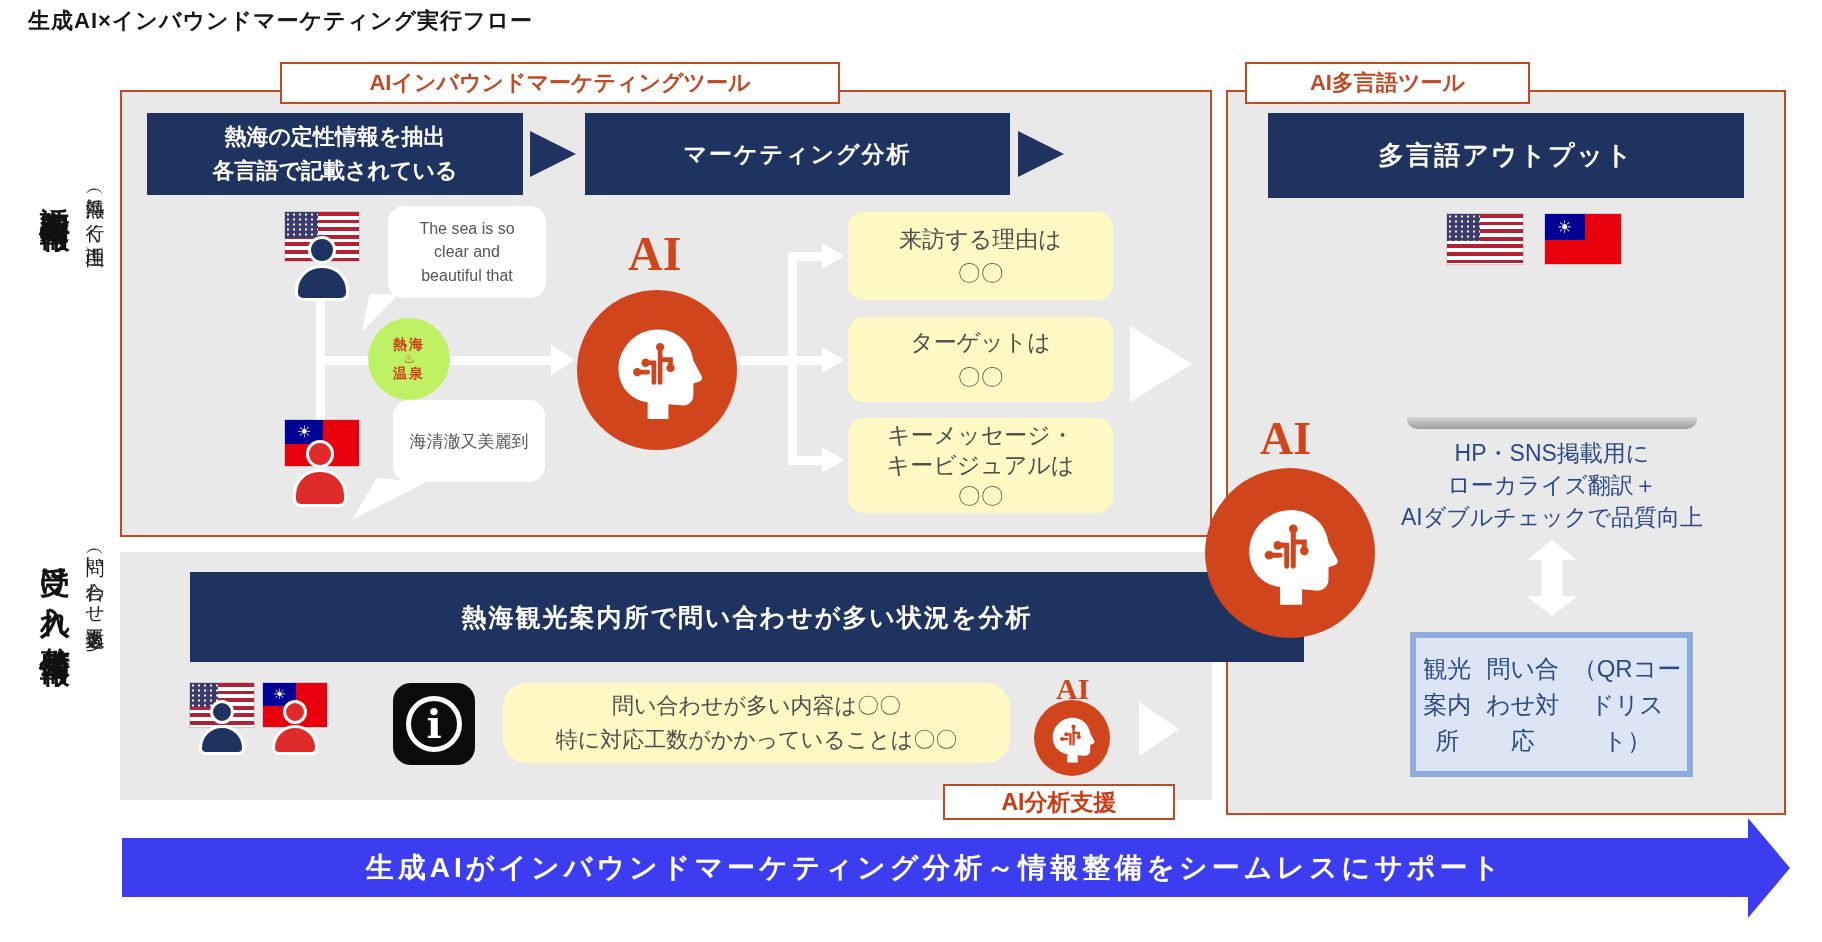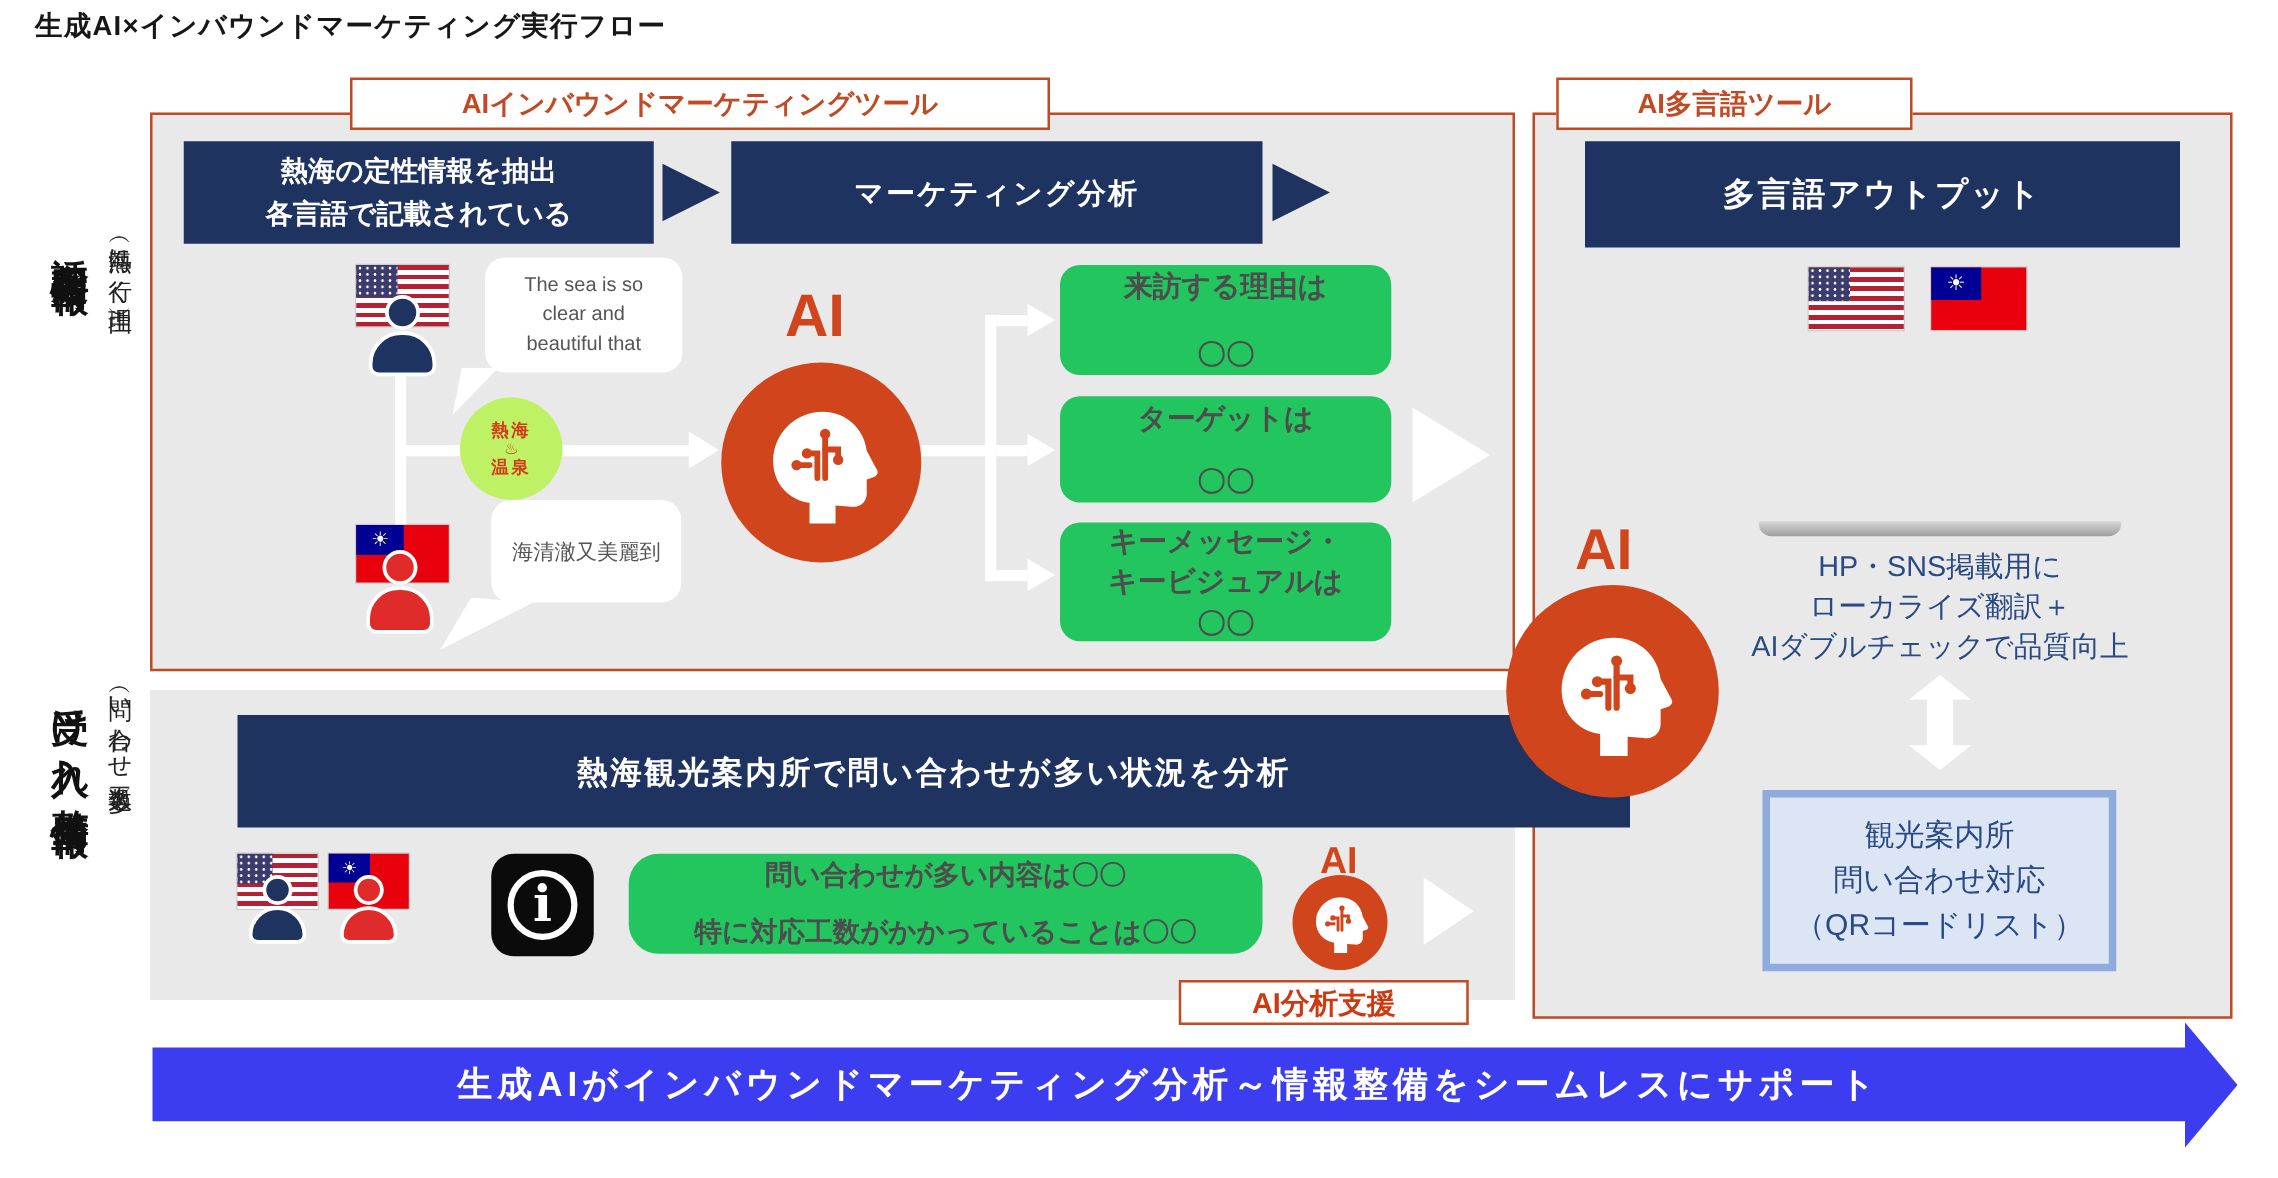--- a/index.html
+++ b/index.html
@@ -18,22 +18,22 @@
   .vsub{writing-mode:vertical-rl;font-size:19px;color:#222;letter-spacing:1px}
 
   
   .panel{background:var(--gray);border:2px solid var(--accent)}
   .graybox{background:var(--gray)}
   .plabel{background:#fff;border:2px solid var(--accent);color:var(--accent);
     font-weight:bold;font-size:22px;display:flex;align-items:center;justify-content:center;z-index:6}
 
   .navybox{background:var(--navy);color:#fff;font-weight:bold;display:flex;flex-direction:column;
     align-items:center;justify-content:center;text-align:center;z-index:2}
-  .whitebox{background:#22c55e;border-radius:16px;color:#4d4d4d;font-weight:700;display:flex;flex-direction:column;
-    align-items:center;justify-content:space-between;text-align:center;z-index:2}
+  .whitebox{background:#fef9c3;border-radius:16px;color:#4d4d4d;font-weight:400;display:flex;flex-direction:column;
+    align-items:center;justify-content:center;text-align:center;z-index:2}
 
   
   .tri{width:0;height:0;z-index:3}
   .tri-navy{border-top:23px solid transparent;border-bottom:23px solid transparent;border-left:46px solid var(--navy)}
   .tri-w-big{border-top:38px solid transparent;border-bottom:38px solid transparent;border-left:62px solid #fff}
   .tri-w-mid{border-top:27px solid transparent;border-bottom:27px solid transparent;border-left:40px solid #fff}
   .tri-w-head{border-top:13px solid transparent;border-bottom:13px solid transparent;border-left:22px solid #fff}
   .tri-w-junc{border-top:15px solid transparent;border-bottom:15px solid transparent;border-left:24px solid #fff}
   .wline{background:#fff;z-index:1}
   .dblarrow{background:#fff;z-index:3;
@@ -52,41 +52,41 @@
   .p-head{position:absolute;border-radius:50%;background:var(--navy);border:3px solid #fff;z-index:3}
   .p-body{position:absolute;background:var(--navy);border:3px solid #fff;border-radius:26px 26px 8px 8px;z-index:3}
   .p-red{background:#e02b2b}
 
   
   .bubble{background:#fff;border-radius:16px;color:#555;display:flex;flex-direction:column;
     align-items:center;justify-content:center;text-align:center;z-index:4}
   .btail{background:#fff;z-index:3}
 
   
-  .ai-text{color:var(--ai);font-weight:bold;z-index:4;font-family:Liberation Sans, sans-serif}
+  .ai-text{color:var(--ai);font-weight:bold;z-index:4;font-family:Liberation Serif, serif}
   .ai-circle{border-radius:50%;background:var(--ai);display:flex;align-items:center;justify-content:center;z-index:5}
   .head-fill{fill:#fff}
   .circ-s{fill:none;stroke:var(--ai);stroke-width:4.5;stroke-linecap:round}
   .circ-d{fill:var(--ai)}
 
   
   .onsen{background:#bef264;border-radius:50%;display:flex;flex-direction:column;align-items:center;justify-content:center;
     color:#d43a1a;font-weight:bold;line-height:1.05;z-index:4;text-align:center}
 
   
   .infoicon{background:#0b0b0b;border-radius:18px;display:flex;align-items:center;justify-content:center;z-index:2}
   .infocircle{width:56px;height:56px;border:5px solid #fff;border-radius:50%;display:flex;align-items:center;justify-content:center}
   .infoi{font-family:"DejaVu Serif","Liberation Serif",serif;font-weight:bold;font-size:40px;color:#fff;line-height:1}
 
   
   .lap-screen{background:#d9d9d9;border:7px solid #1c1c1c;border-radius:10px 10px 0 0;
     display:flex;align-items:center;justify-content:center;color:var(--rnavy);z-index:2}
   .lap-base{background:linear-gradient(#d6d6d6,#9f9f9f);border-radius:2px 2px 10px 10px;z-index:2}
 
-  .qrbox{background:var(--qrbg);border:6px solid var(--qrb);display:flex;flex-direction:column;
+  .qrbox{background:var(--qrbg);border:6px solid var(--qrb);display:flex;
     align-items:center;justify-content:center;text-align:center;color:var(--rnavy);z-index:2}
   .rtext{color:var(--rnavy);text-align:center;z-index:2}
 
   .badge{background:#fff;border:2px solid var(--accent);color:#cc3a12;font-weight:bold;
     display:flex;align-items:center;justify-content:center;z-index:6}
 
   .banner-body{background:var(--blue);color:#fff;font-weight:bold;display:flex;align-items:center;justify-content:center;
     letter-spacing:4px;z-index:2}
   .banner-head{width:0;height:0;border-top:50px solid transparent;border-bottom:50px solid transparent;
     border-left:42px solid var(--blue);z-index:2}

